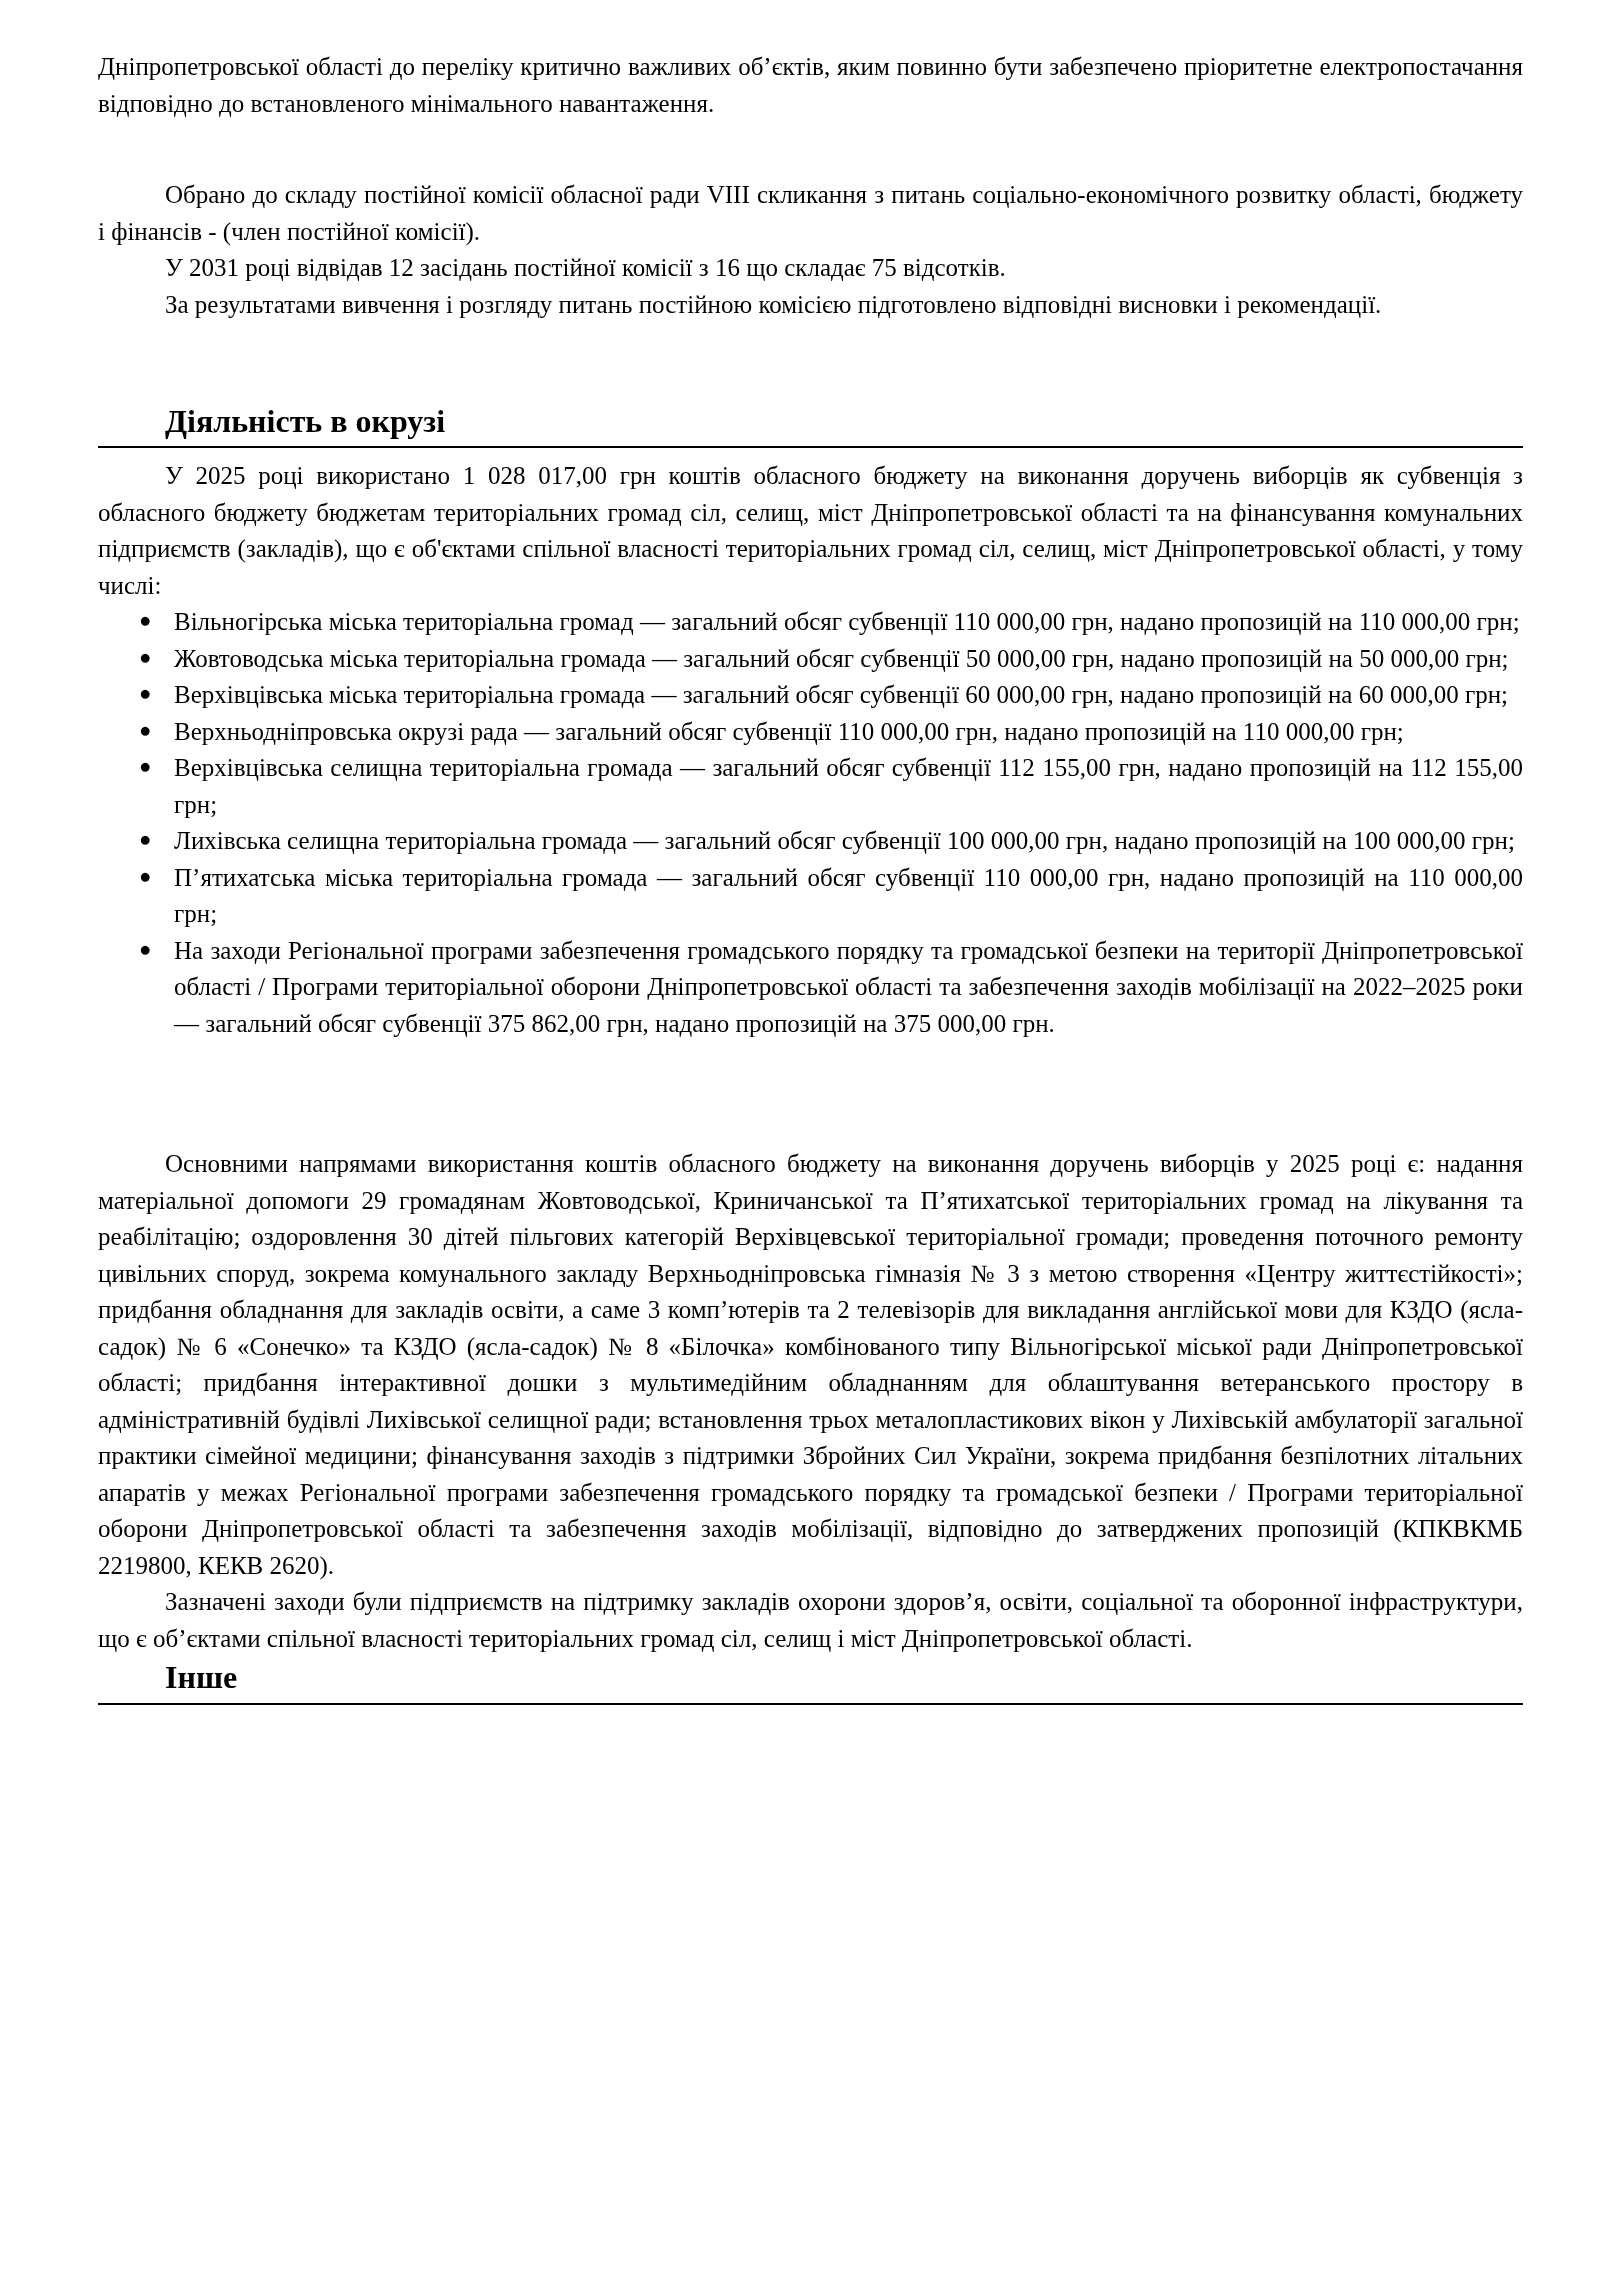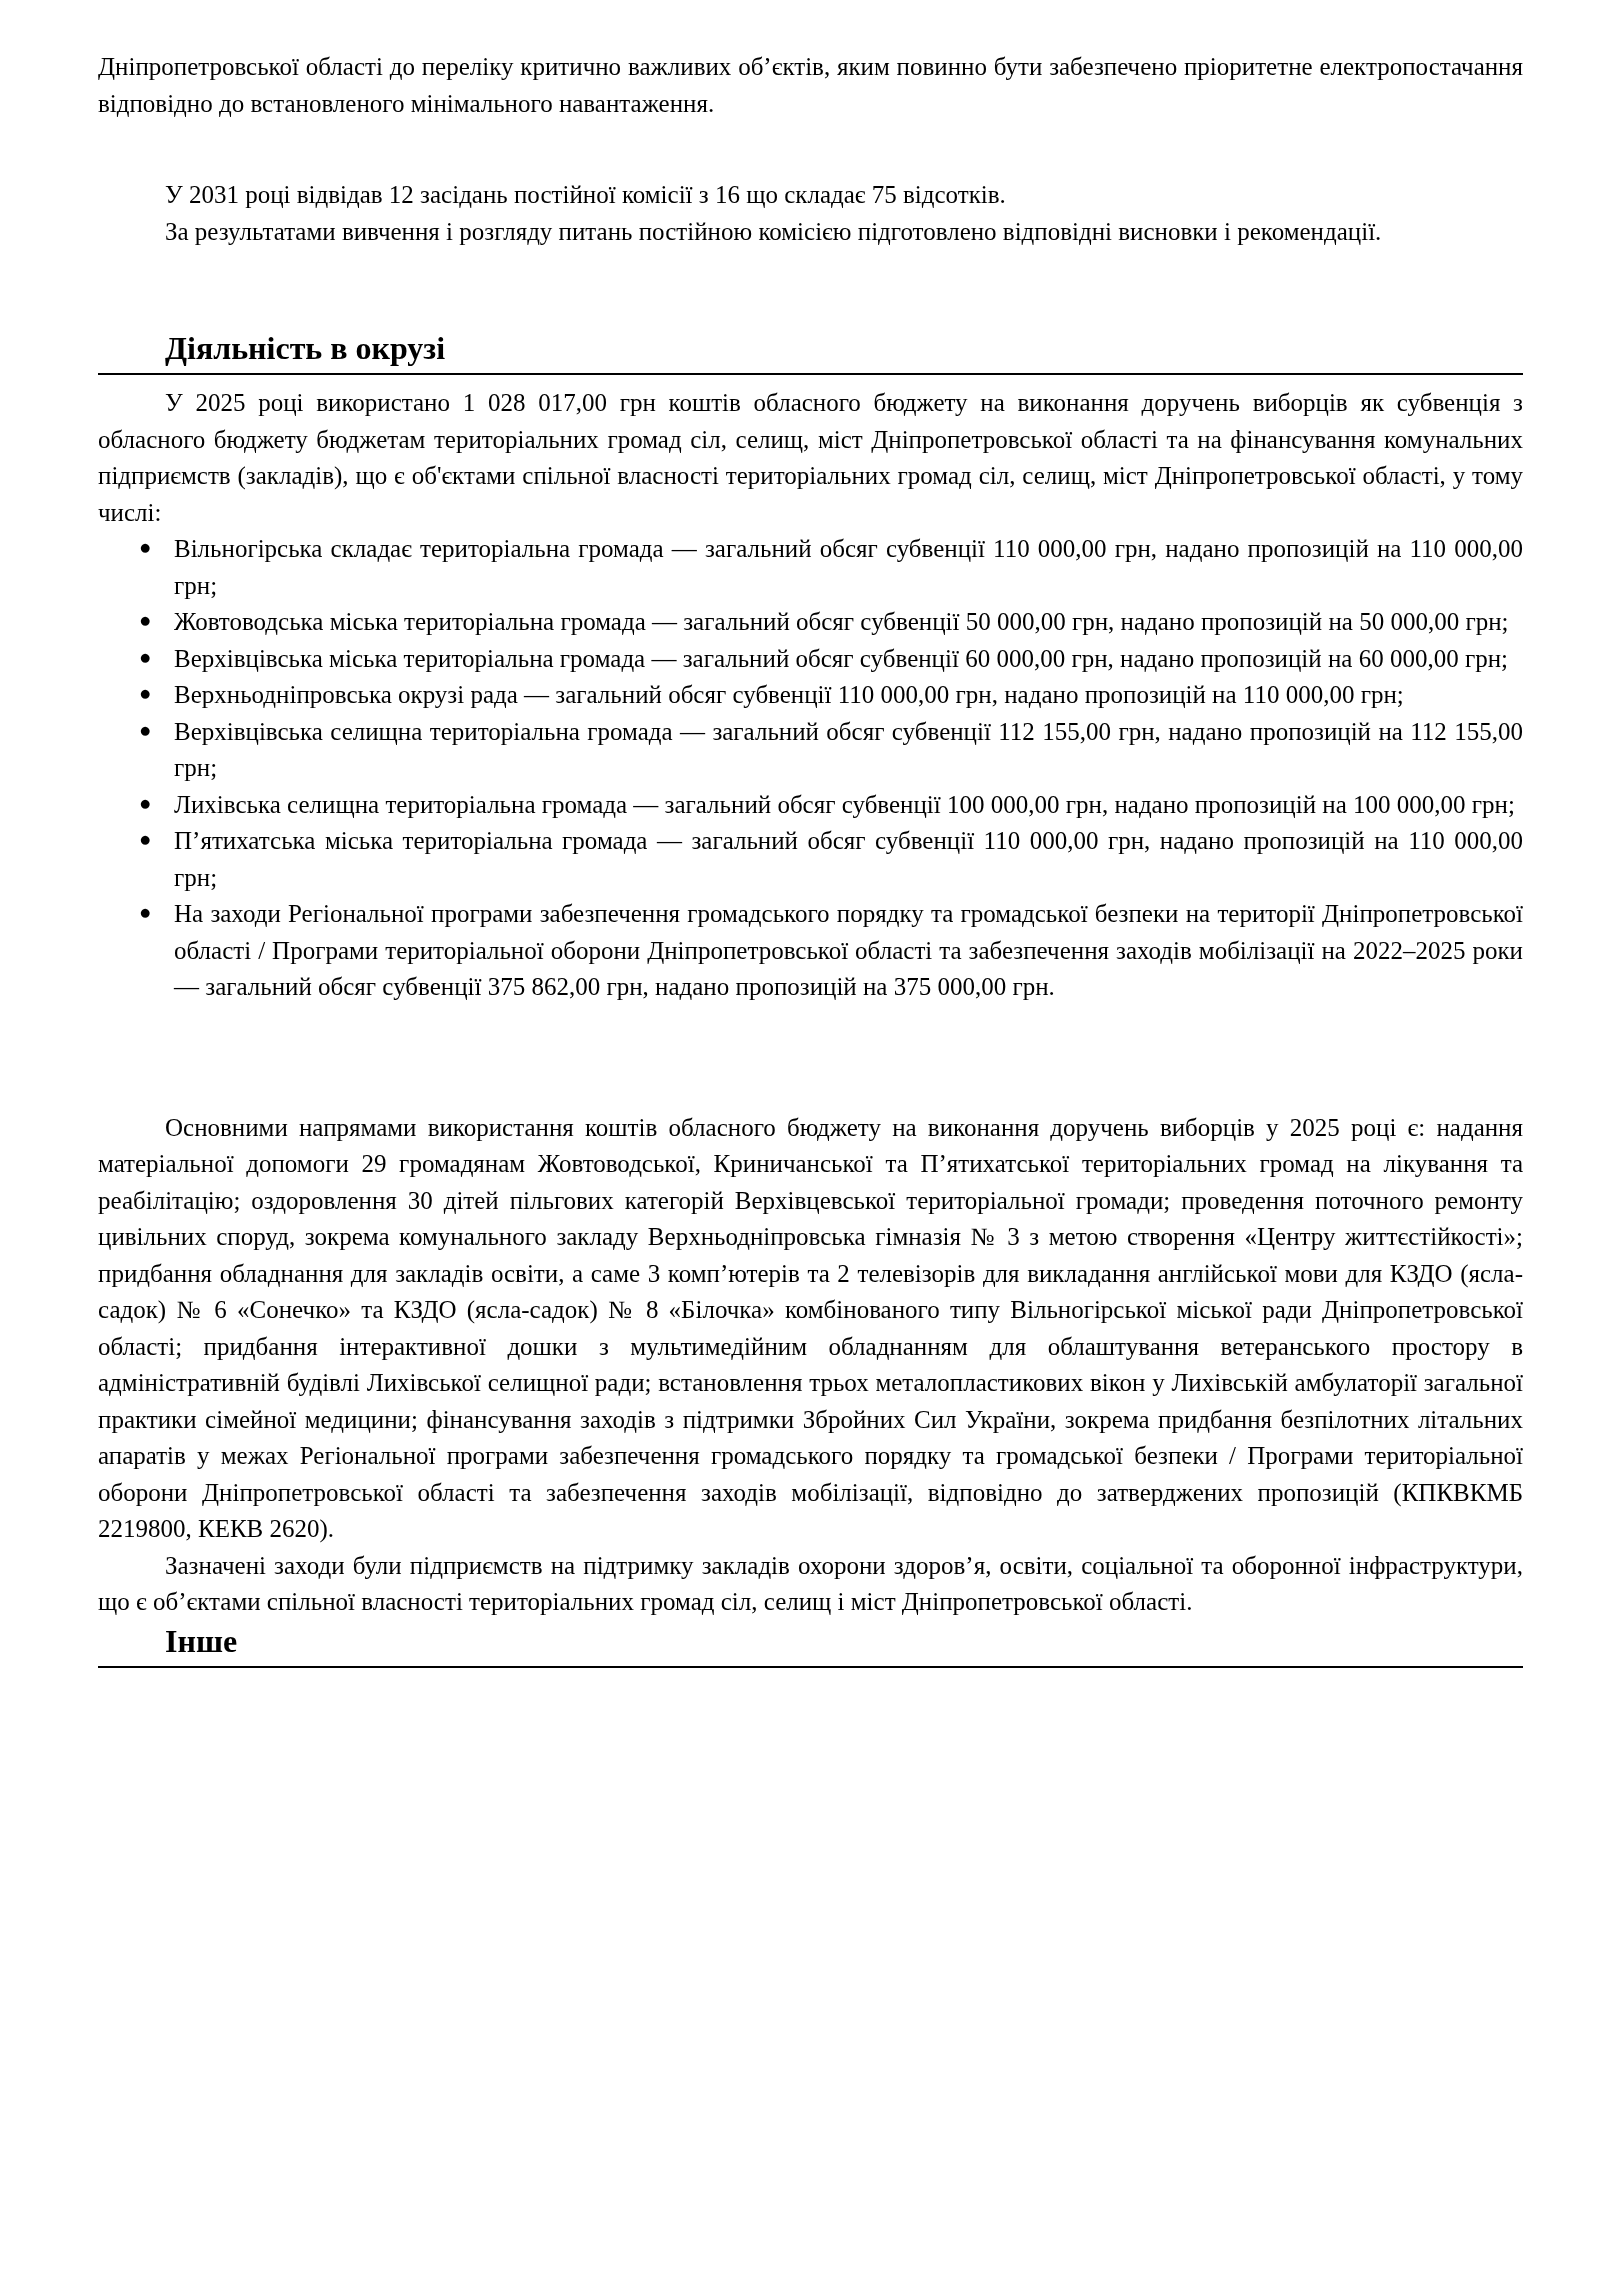--- a/index.html
+++ b/index.html
@@ -83,34 +83,35 @@
 </head>
 <body>
 
 <div class="page">
   <div class="doc-body">
 
     <p class="para no-indent">Дніпропетровської області до переліку критично важливих об’єктів, яким повинно бути забезпечено пріоритетне електропостачання відповідно до встановленого мінімального навантаження.</p>
 
     <div class="spacer-lg"></div>
 
+    <p class="para">Обрано до складу постійної комісії обласної ради  VIII скликання з питань соціально-економічного розвитку області, бюджету і фінансів -  (член постійної комісії).</p>
 
     <p class="para">У 2031 році відвідав 12 засідань постійної комісії з 16  що складає 75 відсотків.</p>
 
     <p class="para">За результатами вивчення і розгляду питань постійною комісією підготовлено відповідні висновки і рекомендації.</p>
 
     <div class="spacer-xl"></div>
 
     <p class="section-head">Діяльність в окрузі</p>
     <hr class="rule">
 
     <p class="para"><span>У 2025 році використано </span><b>1 028 017,00 грн</b><span> коштів обласного бюджету на виконання доручень виборців як субвенція з обласного бюджету бюджетам територіальних громад сіл, селищ, міст Дніпропетровської області та на фінансування комунальних підприємств (закладів), що є об'єктами спільної власності територіальних громад сіл, селищ, міст Дніпропетровської області, у тому числі:</span></p>
 
     <ul class="bullets" id="bullet-list">
-        <li><span class="bullet-dot">●</span><b>Вільногірська складає територіальна громада</b><span> — загальний обсяг субвенції </span><b>110 000,00 грн</b><span>, надано пропозицій на </span><b>110 000,00 грн</b><span>;</span></li>
+        <li><span class="bullet-dot">●</span><b>Вільногірська міська територіальна громад</b><span> — загальний обсяг субвенції </span><b>110 000,00 грн</b><span>, надано пропозицій на </span><b>110 000,00 грн</b><span>;</span></li>
         <li><span class="bullet-dot">●</span><b>Жовтоводська міська територіальна громада</b><span> — загальний обсяг субвенції </span><b>50 000,00 грн</b><span>, надано пропозицій на </span><b>50 000,00 грн</b><span>;</span></li>
         <li><span class="bullet-dot">●</span><b>Верхівцівська міська територіальна громада</b><span> — загальний обсяг субвенції </span><b>60 000,00 грн</b><span>, надано пропозицій на </span><b>60 000,00 грн</b><span>;</span></li>
         <li><span class="bullet-dot">●</span><b>Верхньодніпровська окрузі рада</b><span> — загальний обсяг субвенції </span><b>110 000,00 грн</b><span>, надано пропозицій на </span><b>110 000,00 грн</b><span>;</span></li>
         <li><span class="bullet-dot">●</span><b>Верхівцівська селищна територіальна громада</b><span> — загальний обсяг субвенції </span><b>112 155,00 грн</b><span>, надано пропозицій на </span><b>112 155,00 грн</b><span>;</span></li>
         <li><span class="bullet-dot">●</span><b>Лихівська селищна територіальна громада</b><span> — загальний обсяг субвенції </span><b>100 000,00 грн</b><span>, надано пропозицій на </span><b>100 000,00 грн</b><span>;</span></li>
         <li><span class="bullet-dot">●</span><b>П’ятихатська міська територіальна громада</b><span> — загальний обсяг субвенції </span><b>110 000,00 грн</b><span>, надано пропозицій на </span><b>110 000,00 грн</b><span>;</span></li>
         <li><span class="bullet-dot">●</span><b>На заходи Регіональної програми забезпечення громадського порядку та громадської безпеки на території Дніпропетровської області / Програми територіальної оборони Дніпропетровської області та забезпечення заходів мобілізації на 2022–2025 роки</b><span> — загальний обсяг субвенції </span><b>375 862,00 грн</b><span>, надано пропозицій на </span><b>375 000,00 грн</b><span>.</span></li>
       </ul>
 
     <div class="spacer-xxl"></div>

